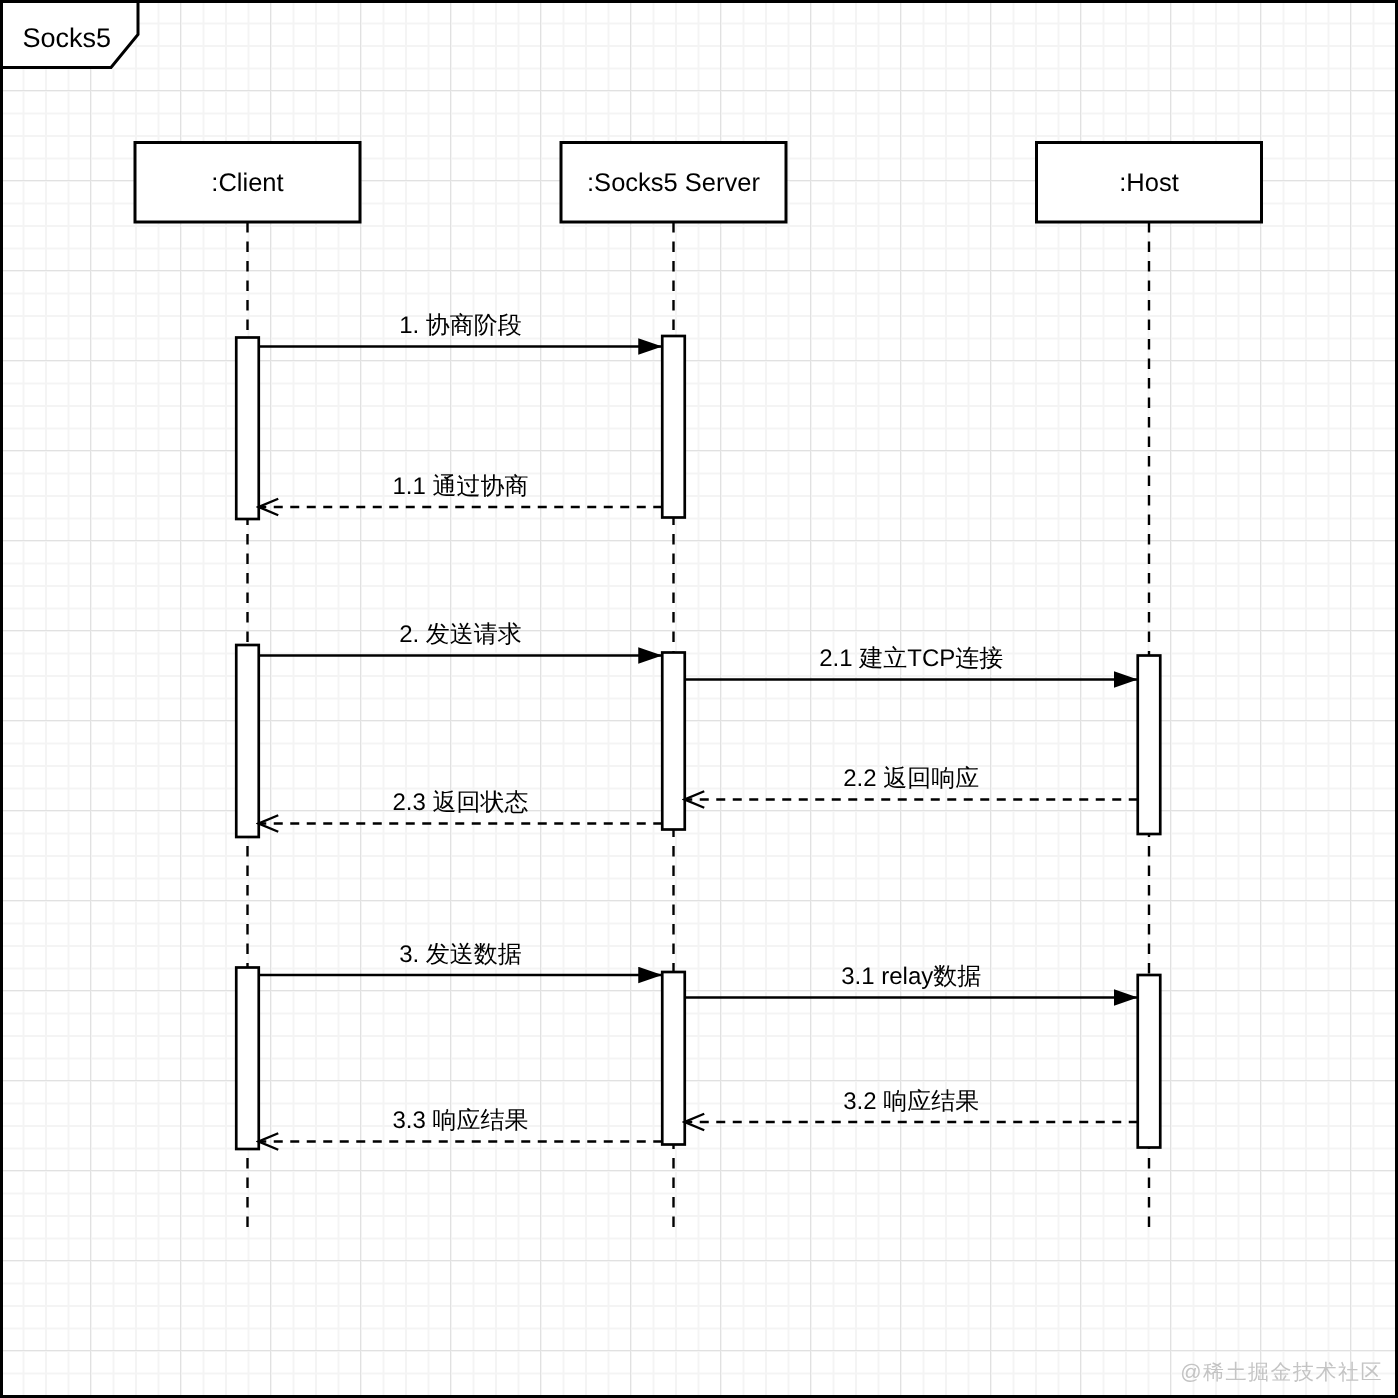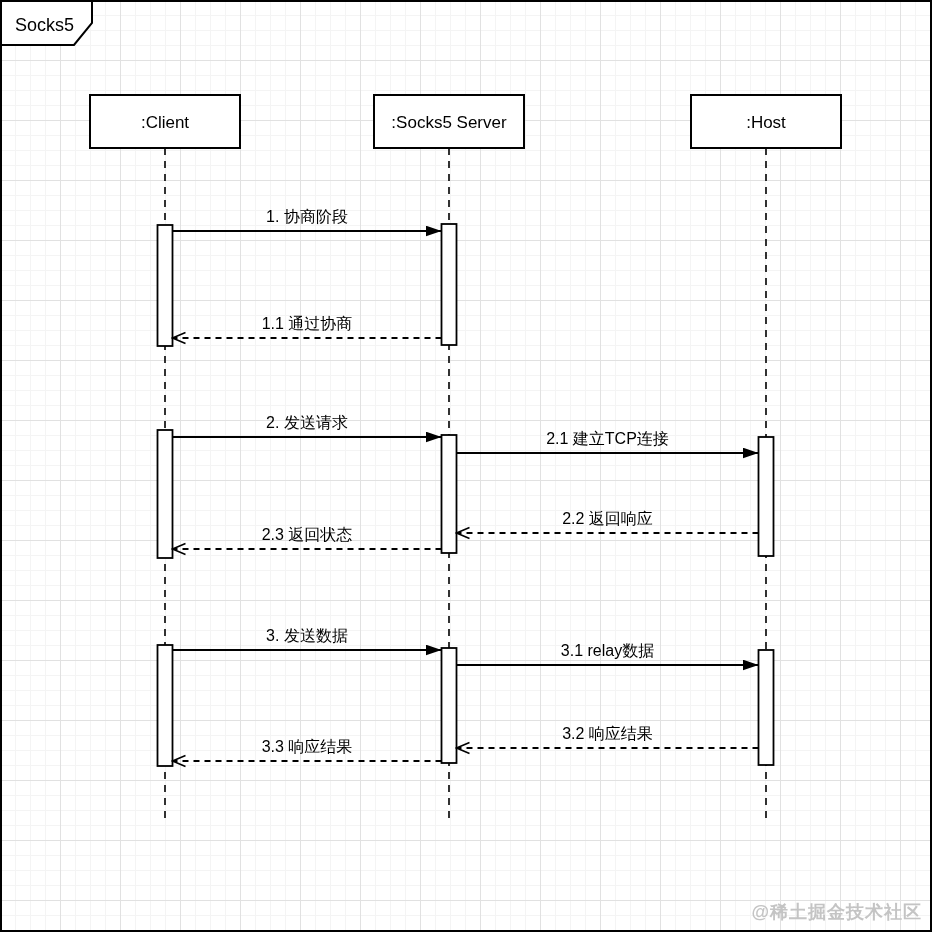--- a/index.html
+++ b/index.html
@@ -22,23 +22,22 @@
   .frame-label-text { font-size:18px; fill:#000; }
   .lifeline { stroke:#000; stroke-width:1.6; stroke-dasharray:7 6; }
   .head { fill:#fff; stroke:#000; stroke-width:2; }
   .head-label { font-size:17px; fill:#000; text-anchor:middle; }
   .activation { fill:#fff; stroke:#000; stroke-width:1.8; }
   .msg { stroke:#000; stroke-width:1.8; }
   .msg.dashed { stroke-dasharray:6 5; }
   .msg-label { font-size:16px; fill:#000; text-anchor:middle; }
   .watermark {
     position:absolute; right:10px; bottom:8px;
-    font-size:18px; color:#c4c4c4; letter-spacing:1px;
+    font-size:14px; color:#c4c4c4; letter-spacing:1px;
     user-select:none;
-    font-weight:bold;
   }
 </style>
 </head>
 <body>
 
 <div class="canvas">
   <svg id="diagram" width="932" height="932" viewBox="0 0 932 932">
     <defs>
       <marker id="arrowFilled" markerUnits="userSpaceOnUse" markerWidth="18" markerHeight="12" refX="16" refY="5.5" orient="auto">
         <path d="M0,0 L16,5.5 L0,11 Z" fill="#000"></path>

